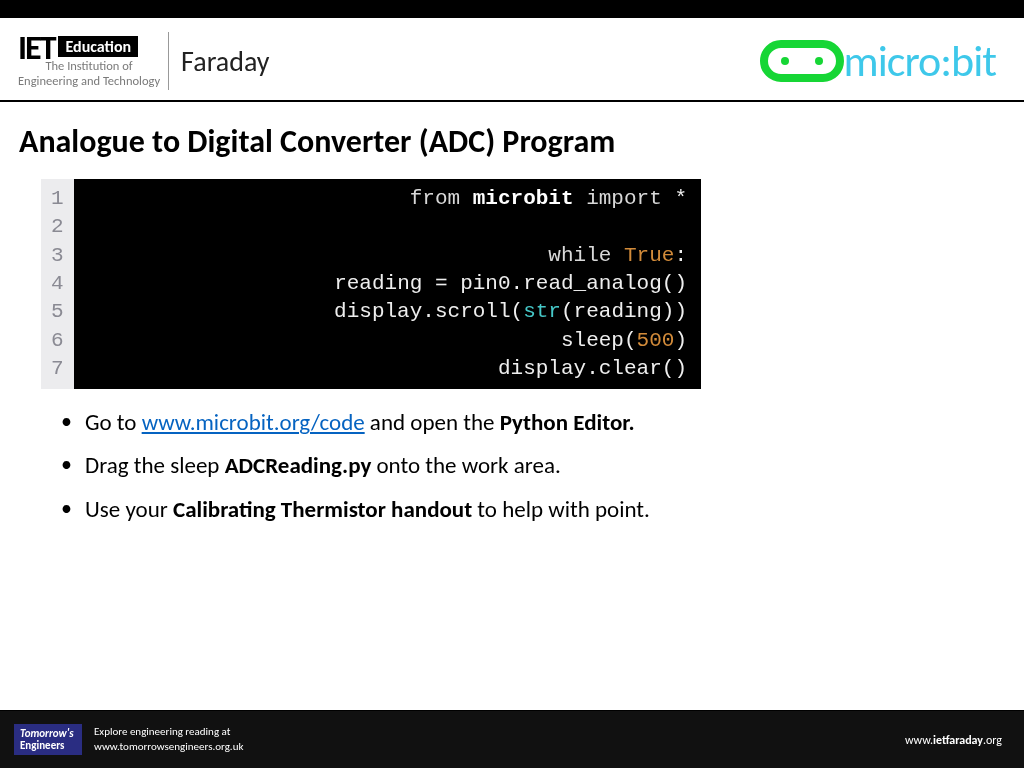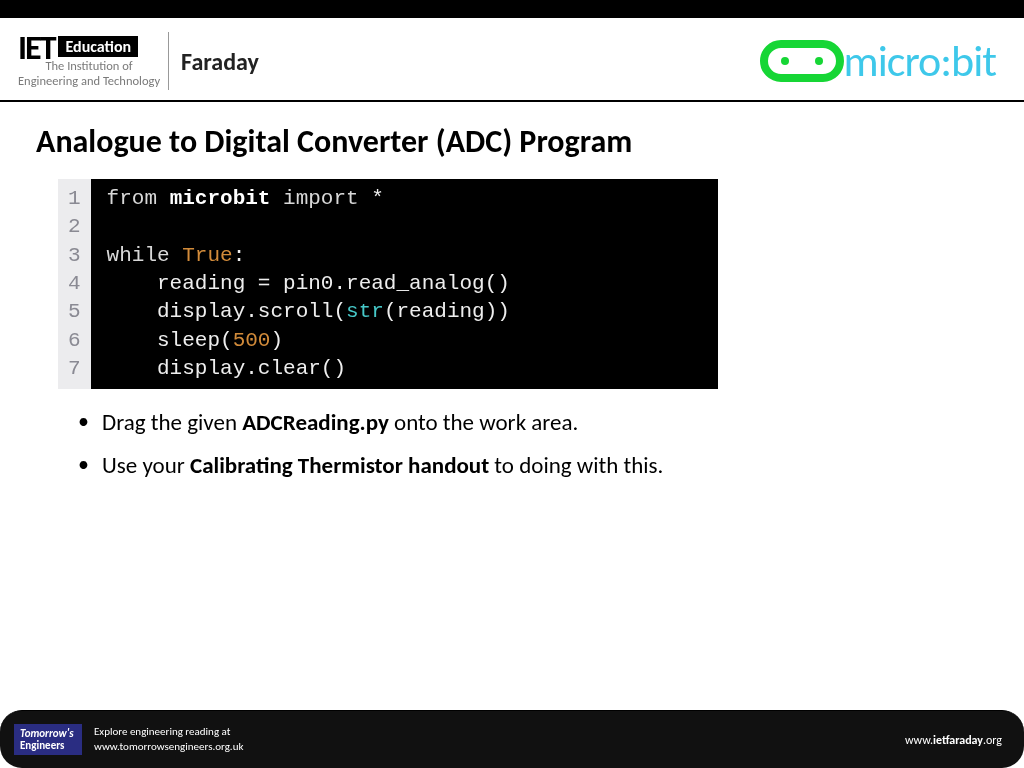--- a/index.html
+++ b/index.html
@@ -6,44 +6,44 @@
   html, body { width: 1024px; height: 768px; font-family: Calibri, Arial, sans-serif; background: #fff; overflow: hidden; }
   .top-black-bar { height: 18px; background: #000; width: 100%; }
   .header { display: flex; justify-content: space-between; align-items: center; padding: 14px 28px 10px 18px; border-bottom: 2px solid #000; }
   .iet-block { display: flex; align-items: center; gap: 2px; }
   .iet-logo { display: flex; flex-direction: column; }
   .iet-badge { display: flex; align-items: flex-start; }
   .iet-mark { font-weight: 900; font-size: 34px; letter-spacing: -2px; color: #000; line-height: 0.8; }
   .edu-box { background: #000; color: #fff; font-size: 16px; padding: 1px 7px; margin-left: 4px; margin-top: 2px; font-weight: 600; }
   .iet-sub { font-size: 12.5px; color: #7a7a7a; line-height: 1.15; max-width: 180px; text-align: center; margin-top: -2px; }
   .divider { width: 1px; height: 58px; background: #999; margin: 0 10px 0 6px; }
-  .faraday { font-weight: 700; font-size: 24px; color: #222; }
+  .faraday { font-weight: 400; font-size: 28px; color: #222; }
   .microbit-logo { display: flex; align-items: center; gap: 0; }
   .mb-shape { width: 84px; height: 42px; border: 8px solid #16d635; border-radius: 22px; position: relative; }
   .mb-shape::before, .mb-shape::after { content: ""; position: absolute; width: 8px; height: 8px; background: #16d635; border-radius: 50%; top: 50%; transform: translateY(-50%); }
   .mb-shape::before { left: 13px; }
   .mb-shape::after { right: 13px; }
   .mb-text { font-size: 44px; font-weight: 500; color: #3ec8ea; letter-spacing: -1px; }
-  .content { padding: 20px 32px 0 36px; }
+  .content { padding: 20px 32px 0 19px; }
   .slide-title { font-size: 32px; font-weight: 800; color: #000; margin-bottom: 18px; }
   .code-editor { display: flex; width: 660px; font-family: "Consolas", "Courier New", monospace; font-size: 21px; line-height: 1.35; margin-left: 22px; margin-bottom: 18px; }
   .gutter { background: #ececee; color: #8a8a93; padding: 6px 10px 6px 10px; text-align: right; }
   .gutter div { }
-  .code { background: #000; color: #eee; padding: 6px 14px 6px 16px; flex: 1; white-space: pre; overflow: hidden; }
+  .code { background: #000; color: #eee; padding: 6px 14px 6px 16px; flex: 1; white-space: pre; overflow: hidden; text-align: right; }
   .kw { color: #d8d8d8; }
   .kw2 { color: #fff; font-weight: 600; }
   .true { color: #d28b3a; }
   .num { color: #d28b3a; }
   .fn { color: #46c8c8; }
   ul.instructions { list-style: none; padding-left: 42px; }
   ul.instructions li { position: relative; font-size: 23px; color: #000; margin-bottom: 12px; line-height: 1.35; padding-left: 24px; max-width: 910px; }
   ul.instructions li::before { content: "•"; position: absolute; left: 0; top: 0; font-size: 22px; }
   .link { color: #0563c1; text-decoration: underline; }
   .bold { font-weight: 700; }
-  .footer { position: absolute; bottom: 0; left: 0; right: 0; height: 58px; background: #111; color: #fff; display: flex; align-items: center; justify-content: space-between; padding: 0 22px 0 14px; border-top: 1px solid #000; border-radius: 22px; }
+  .footer { position: absolute; bottom: 0; left: 0; right: 0; height: 58px; background: #111; color: #fff; display: flex; align-items: center; justify-content: space-between; padding: 0 22px 0 14px; border-top: 1px solid #000; }
   .footer-left { display: flex; align-items: center; gap: 12px; font-size: 11px; line-height: 1.3; }
   .te-badge { background: #2a2d82; color: #fff; font-size: 11px; padding: 4px 6px; width: 68px; line-height: 1.05; }
   .te-badge .tom { font-weight: 700; font-style: italic; }
   .te-badge .eng { font-weight: 700; display: block; }
   .footer-right { font-size: 12px; text-align: center; }
   .footer-right .iet { font-weight: 700; }
 </style>
 </head>
 <body>
 
@@ -87,24 +87,27 @@
 <span> </span>
 <span class="kw">while </span><span class="true">True</span><span>:</span>
 <span>    reading = pin0.read_analog()</span>
 <span>    display.scroll(</span><span class="fn">str</span><span>(reading))</span>
 <span>    sleep(</span><span class="num">500</span><span>)</span>
 <span>    display.clear()</span></div>
   </div>
 
   <ul class="instructions">
     <li>
-      <span>Drag the given </span><span class="bold">ADCReading.py</span><span> onto the work area.</span>
+      <span>Go to </span><a class="link">www.microbit.org/code</a><span> and open the </span><span class="bold">Python Editor.</span>
     </li>
     <li>
-      <span>Use your </span><span class="bold">Calibrating Thermistor handout</span><span> to doing with this.</span>
+      <span>Drag the sleep </span><span class="bold">ADCReading.py</span><span> onto the work area.</span>
+    </li>
+    <li>
+      <span>Use your </span><span class="bold">Calibrating Thermistor handout</span><span> to help with point.</span>
     </li>
   </ul>
 </div>
 
 <div class="footer">
   <div class="footer-left">
     <div class="te-badge">
       <span class="tom">Tomorrow's</span>
       <span class="eng">Engineers</span>
     </div>

